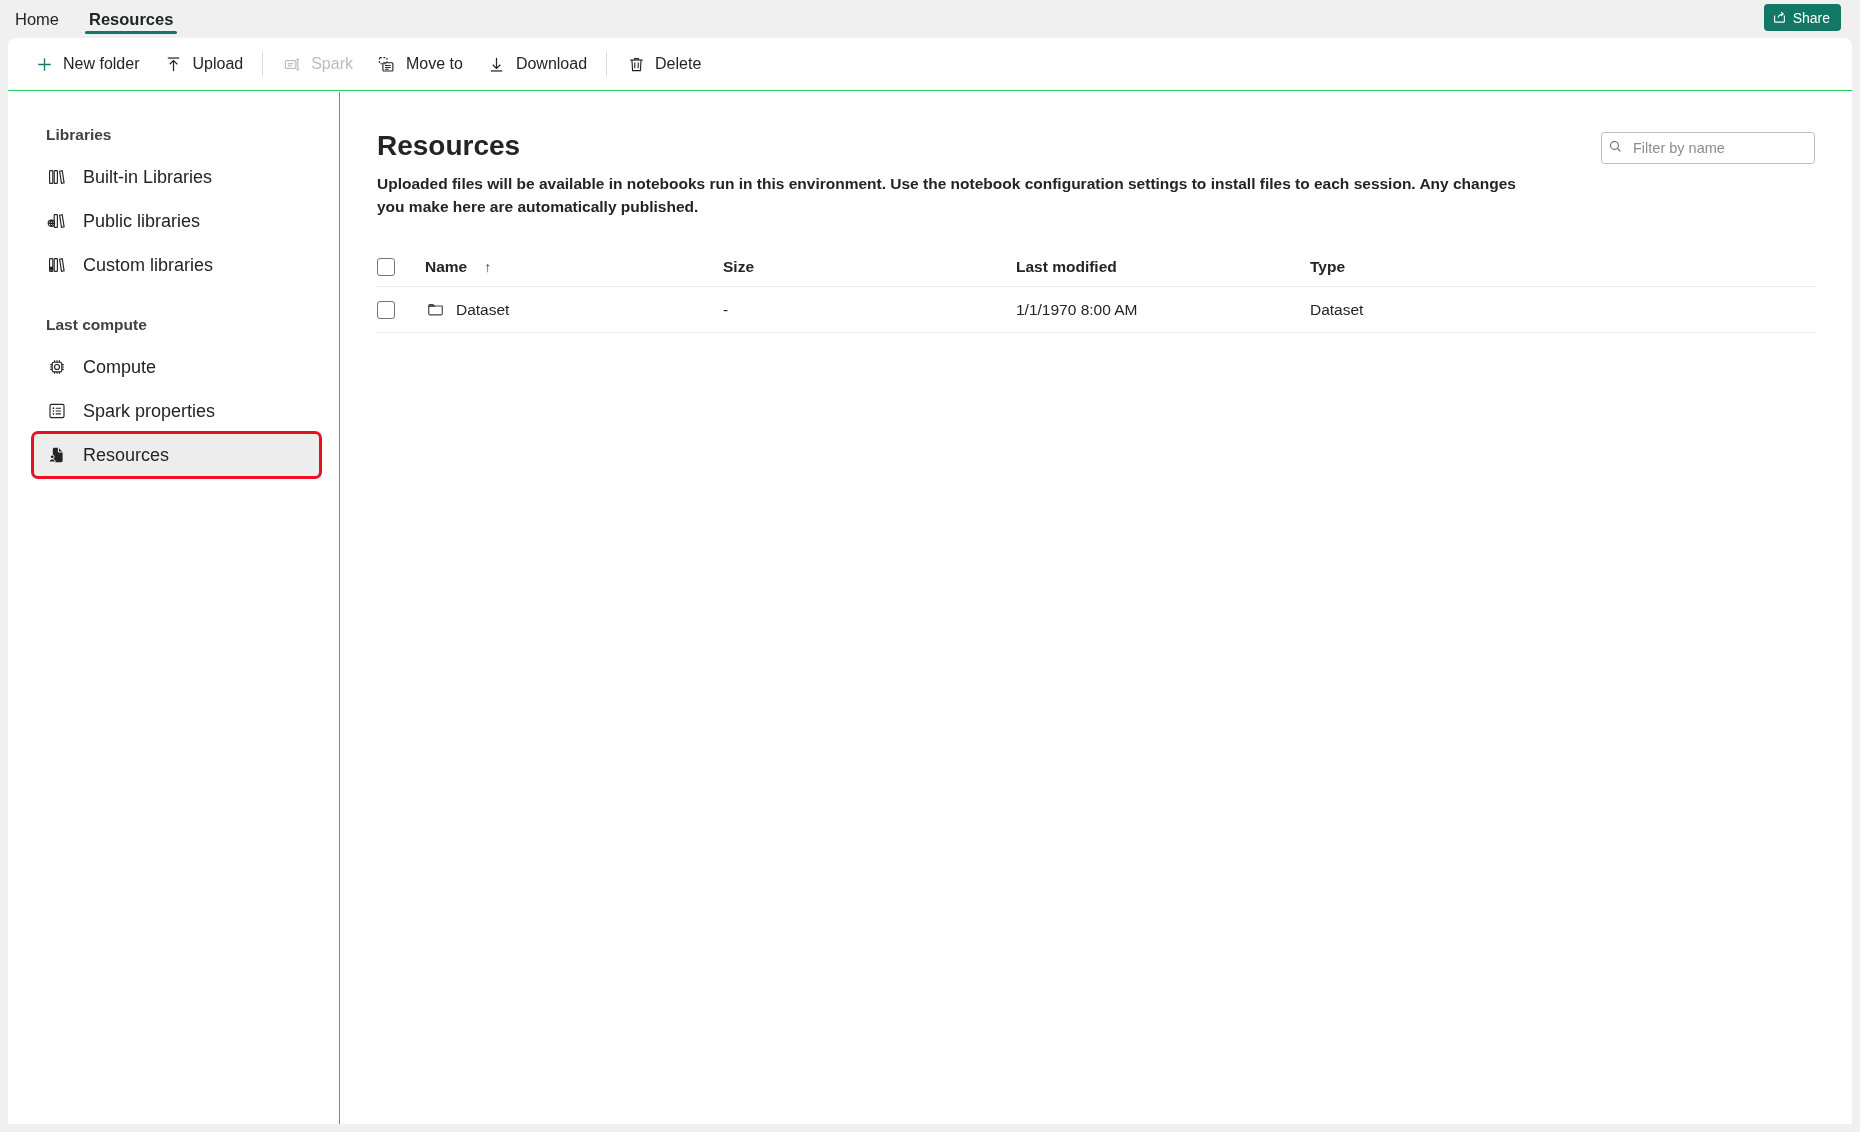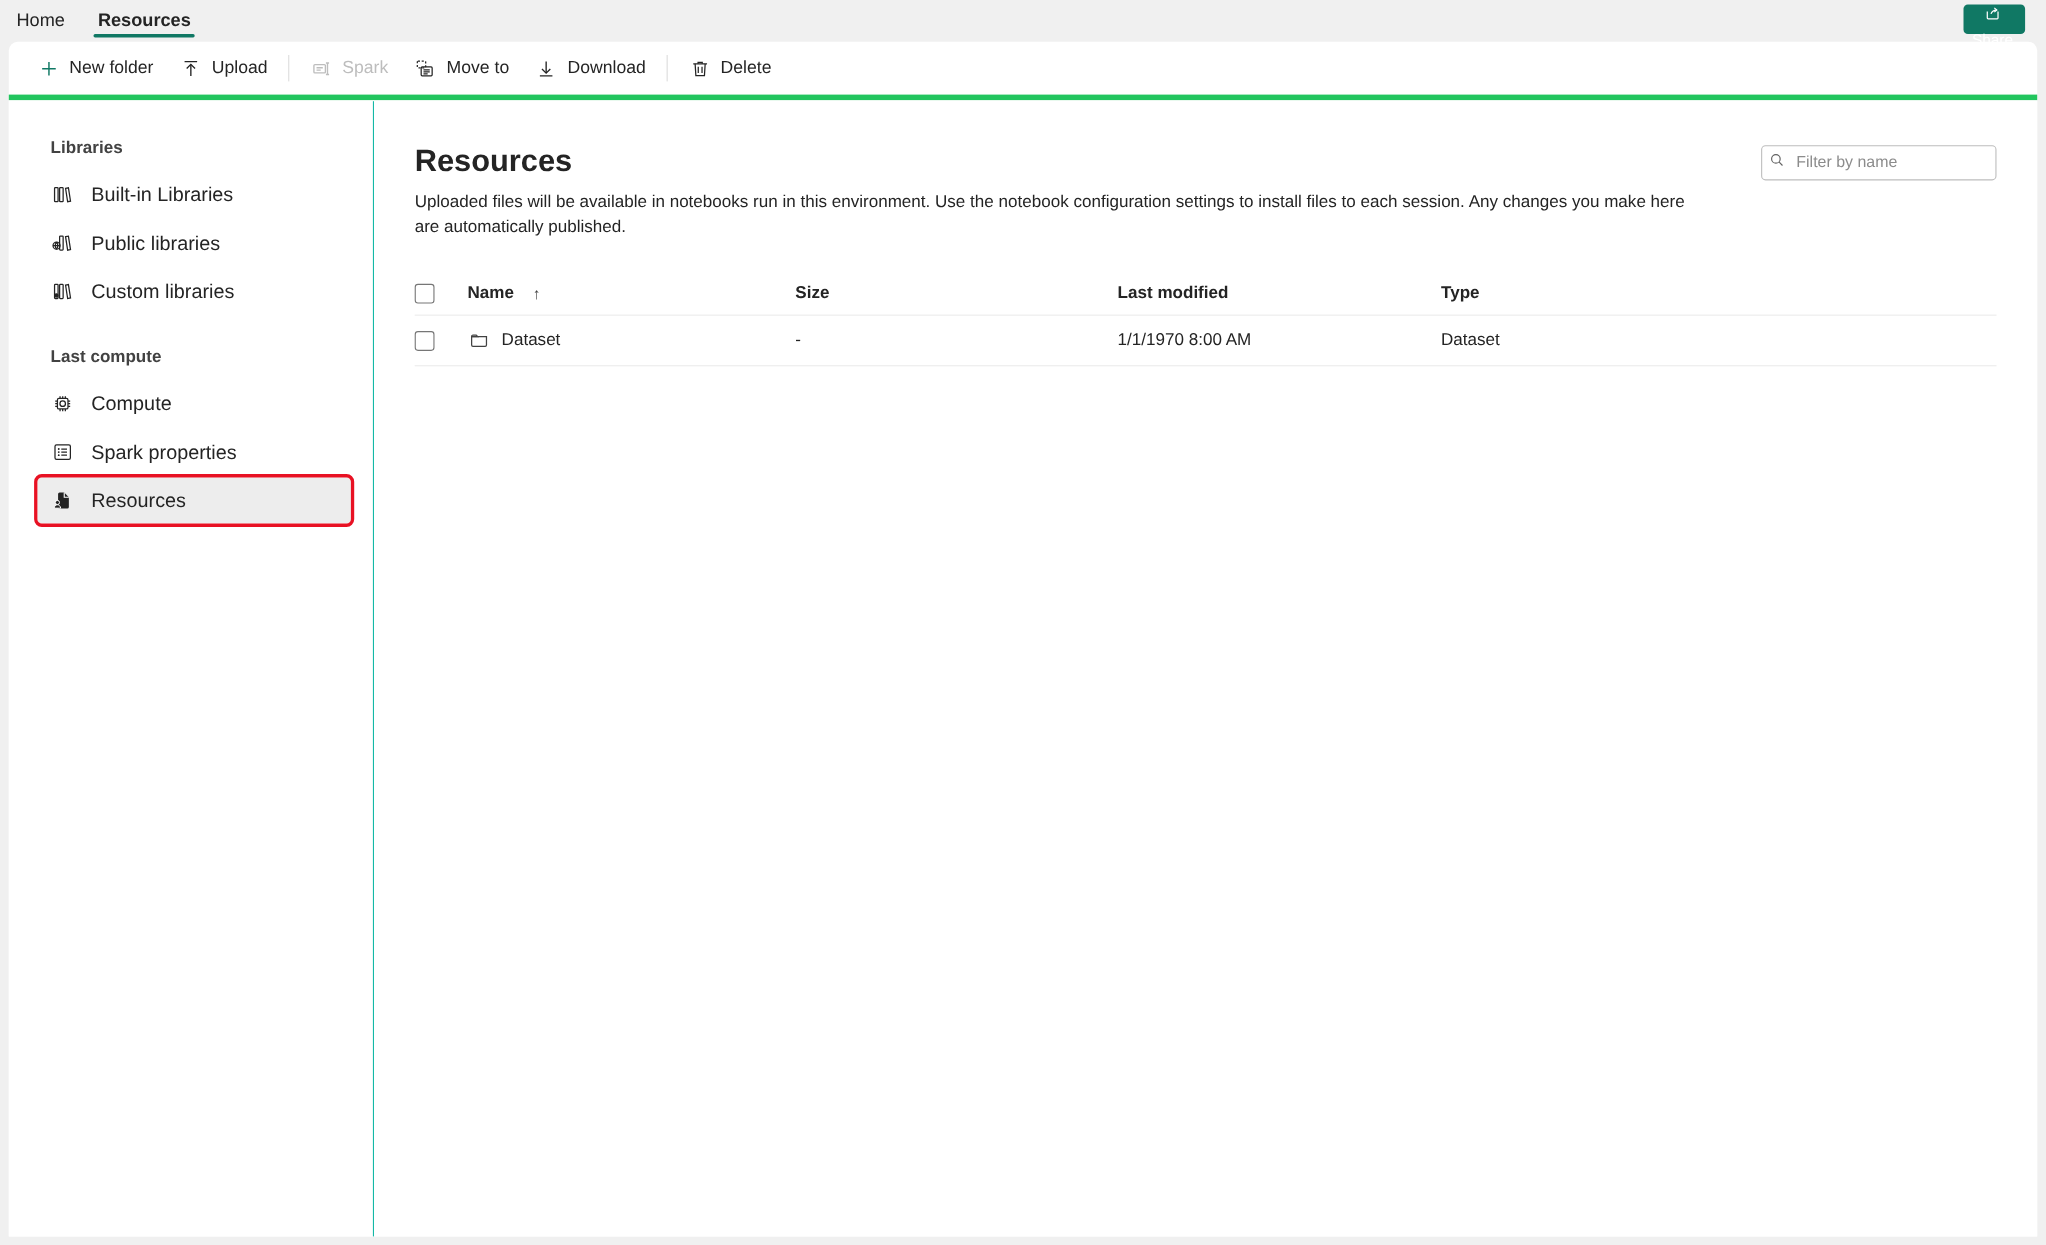--- a/index.html
+++ b/index.html
@@ -42,40 +42,39 @@
     right: 19px; top: 4px;
     height: 27px;
     padding: 0 11px 0 8px;
     display: flex; align-items: center; gap: 6px;
     background: #107864;
     color: #ffffff;
     border: none; border-radius: 4px;
     font-size: 14px;
     font-family: "Liberation Sans", sans-serif;
     cursor: pointer;
-    flex-direction: column;
   }
 
   
   #surface {
     position: absolute;
     left: 8px; top: 38px;
     width: 1844px; height: 1086px;
     background: #ffffff;
     border-radius: 8px 8px 0 0;
   }
 
   
   #commandbar {
     position: absolute;
     left: 0; top: 0;
     width: 1844px; height: 53px;
     display: flex; align-items: center;
     padding-left: 14px;
-    border-bottom: 5px solid #22c55e;
+    border-bottom: 1px solid #22c55e;
   }
   .cmd {
     display: flex; align-items: center; gap: 9px;
     height: 37px;
     padding: 0 12px;
     font-size: 16px;
     color: #242424;
     background: transparent;
     border: none; border-radius: 4px;
     font-family: "Liberation Sans", sans-serif;
@@ -141,20 +140,21 @@
     color: #242424;
     margin: 0;
     line-height: 1.15;
   }
   #page-desc {
     font-size: 15.5px;
     color: #242424;
     line-height: 1.45;
     margin: 11px 0 0 0;
     max-width: 1168px;
+    font-weight: bold;
   }
   #filter-box {
     flex: 0 0 auto;
     margin-top: 2px;
     width: 214px; height: 32px;
     display: flex; align-items: center; gap: 8px;
     padding: 0 6px;
     border: 1px solid #bdbdbd;
     border-radius: 4px;
     background: #ffffff;

